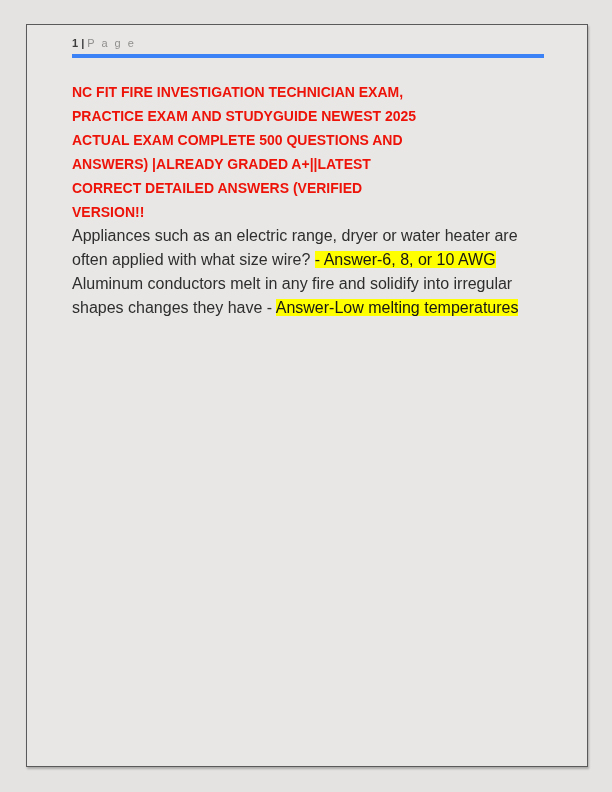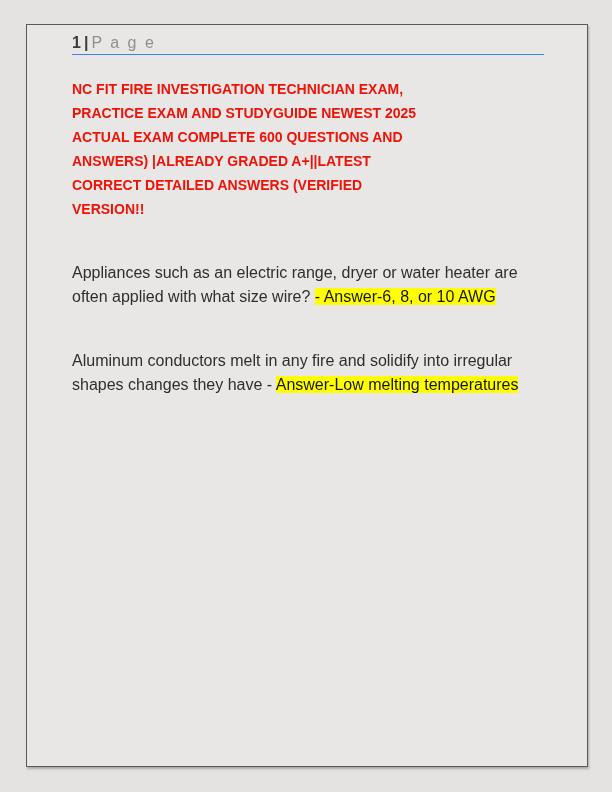--- a/index.html
+++ b/index.html
@@ -24,22 +24,22 @@
   }
 
   .content {
     margin-left: 45px;
     width: 472px;
   }
 
   .header {
     margin-top: 12px;
     padding-bottom: 5px;
-    border-bottom: 1px solid #3b82f6;
-    font-size: 16px;
+    border-bottom: 4px solid #3b82f6;
+    font-size: 11px;
     line-height: 12px;
     white-space: pre;
   }
   .header .pnum {
     font-weight: bold;
     color: #3d3d3d;
   }
   .header .psep {
     color: #3d3d3d;
     font-weight: bold;
@@ -55,21 +55,20 @@
     font-size: 14px;
     font-weight: bold;
     line-height: 24px;
     color: var(--title-red, #ed1309);
   }
 
   .qa {
     font-size: 16px;
     line-height: 24px;
     color: #2e2e2e;
-    margin-top: 40px;
   }
   .qa.first {
     margin-top: 38px;
   }
 
   .qa mark {
     background: var(--highlight-yellow, #ffff00);
     color: #161616;
   }
 </style>
@@ -77,21 +76,21 @@
 <body>
 
 <div class="page">
   <div class="content">
 
     <div class="header"><span class="pnum">1</span><span class="psep">|</span><span class="plabel">P a g e</span></div>
 
     <h1 class="title">
       <div class="title-line">NC FIT FIRE INVESTIGATION TECHNICIAN EXAM,</div>
       <div class="title-line">PRACTICE EXAM AND STUDYGUIDE NEWEST 2025</div>
-      <div class="title-line">ACTUAL EXAM COMPLETE 600 QUESTIONS AND</div>
+      <div class="title-line">ACTUAL EXAM COMPLETE 500 QUESTIONS AND</div>
       <div class="title-line">ANSWERS) |ALREADY GRADED A+||LATEST</div>
       <div class="title-line">CORRECT DETAILED ANSWERS (VERIFIED</div>
       <div class="title-line">VERSION!!</div>
     </h1>
 
 
     <p class="qa"><span class="q">Appliances such as an electric range, dryer or water heater are often applied with what size wire? </span><mark class="a">- Answer-6, 8, or 10 AWG</mark></p>
 
 
     <p class="qa"><span class="q">Aluminum conductors melt in any fire and solidify into irregular shapes changes they have - </span><mark class="a">Answer-Low melting temperatures</mark></p>

